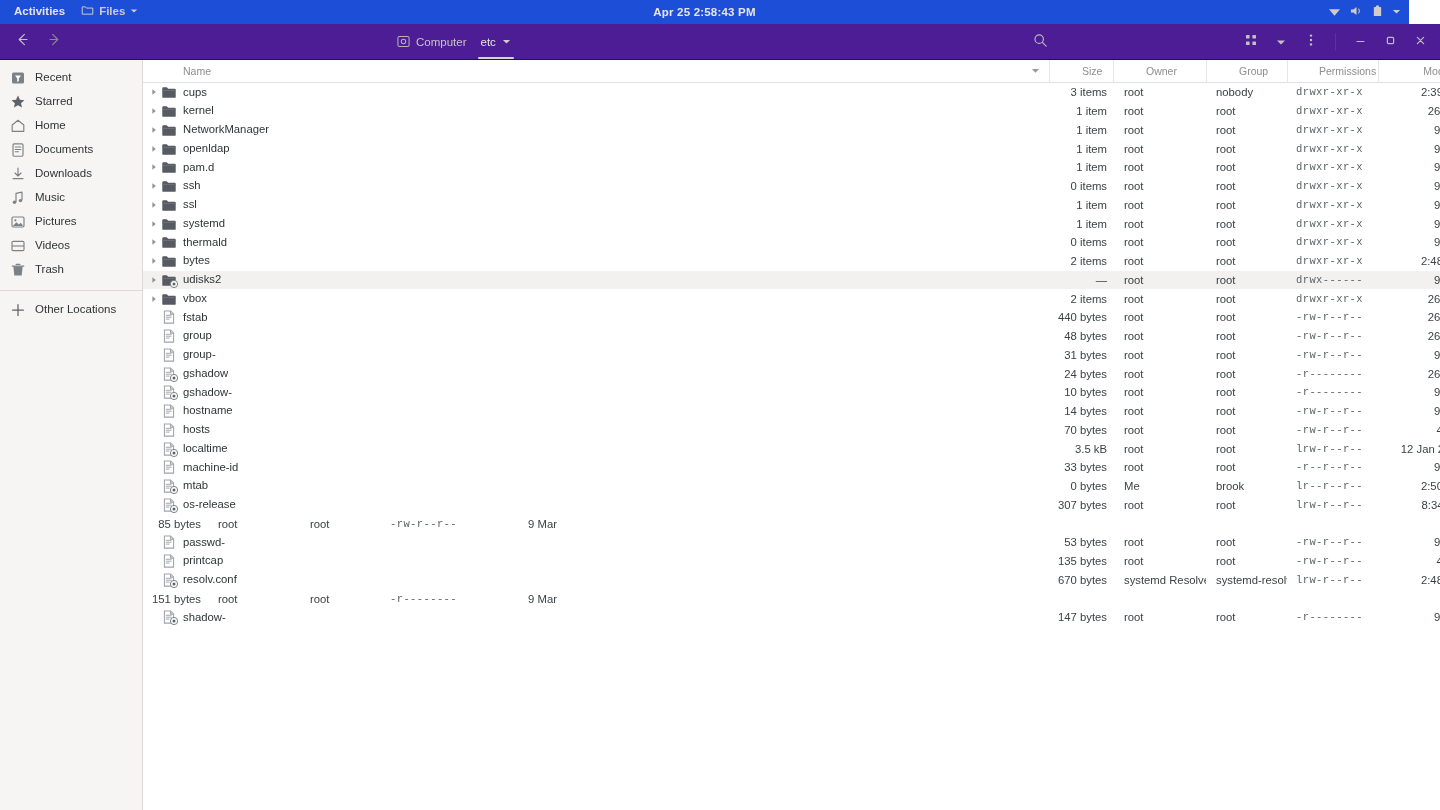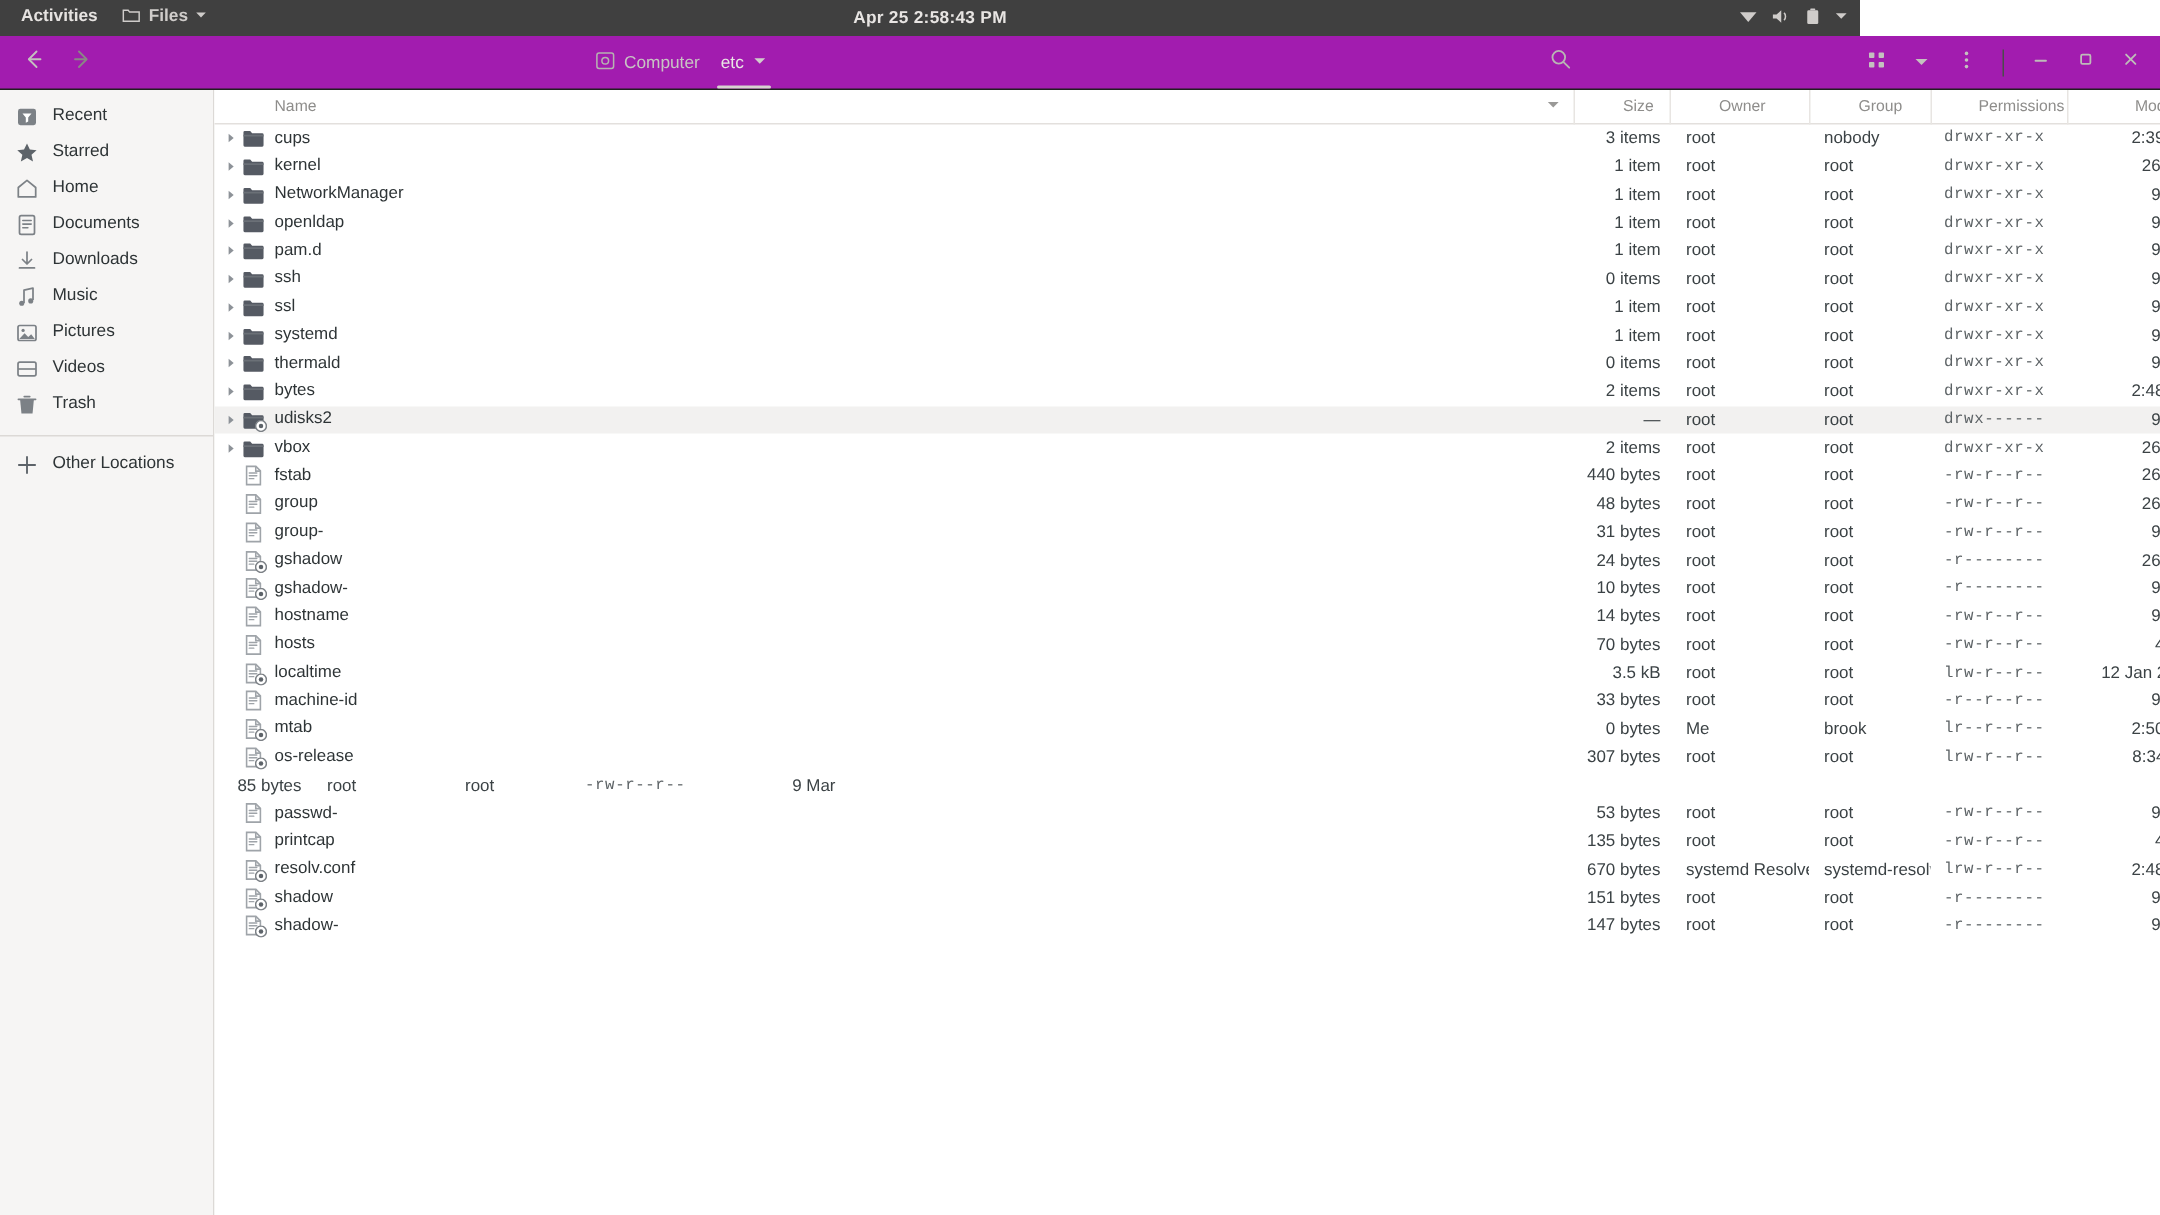--- a/index.html
+++ b/index.html
@@ -7,22 +7,22 @@
     width: 1440px; height: 810px;
     font-family: "Liberation Sans", sans-serif;
     background: #ffffff;
     overflow: hidden;
     -webkit-font-smoothing: antialiased;
   }
 
   
   .gnome-topbar {
     position: absolute; top: 0; left: 0;
-    width: 1240px; height: 24px;
-    background: #404040;
+    width: 1409px; height: 24px;
+    background: #1d4ed8;
     display: flex; align-items: center;
     color: #d6d3d0;
     font-size: 11.5px; font-weight: bold;
   }
   .topbar-left { display: flex; align-items: center; gap: 0; padding-left: 6px; }
   .tb-item {
     display: flex; align-items: center; gap: 5px;
     padding: 3px 8px; border-radius: 4px; color: #e6e3e1;
     font-size: 11.5px; font-weight: bold; line-height: 1;
   }
@@ -36,21 +36,21 @@
   .topbar-right {
     position: absolute; right: 8px; top: 0; height: 24px;
     display: flex; align-items: center; gap: 9px;
   }
   .tray-ico { display: block; }
 
   
   .headerbar {
     position: absolute; top: 24px; left: 0;
     width: 1440px; height: 36px;
-    background: #a21caf;
+    background: #4c1d95;
     border-bottom: 1px solid #1f1f1f;
     display: flex; align-items: center;
   }
   .hb-nav { display: flex; align-items: center; padding-left: 8px; gap: 4px; }
   .hb-btn {
     width: 28px; height: 26px; display: flex;
     align-items: center; justify-content: center;
     border-radius: 4px;
   }
   .hb-center {
@@ -949,53 +949,39 @@
        </span>
        <span class="n-txt">resolv.conf</span>
      </div>
      <div class="cell c-size">670 bytes</div>
      <div class="cell c-owner truncate">systemd Resolver</div>
      <div class="cell c-group truncate">systemd-resolve</div>
      <div class="cell c-perm">lrw-r--r--</div>
      <div class="cell c-mod">2:48 PM</div>
         </div>
         <div class="row">
+     <div class="cell c-size">151 bytes</div>
+     <div class="cell c-owner truncate">root</div>
+     <div class="cell c-group truncate">root</div>
+     <div class="cell c-perm">-r--------</div>
+     <div class="cell c-mod">9 Mar</div>
+        </div>
+        <div class="row">
           <div class="cell c-name">
        <span class="expander"></span>
        <span class="f-ico" style="position:relative;display:inline-block;">
          <svg width="16" height="16" viewBox="0 0 16 16">
   <path d="M3.4 1.9h6.2l3 3v9.2H3.4z" fill="#fff" stroke="#9fa4a9" stroke-width="1.05"></path>
   <path d="M9.5 2v3.1h3.1" fill="none" stroke="#9fa4a9" stroke-width="1.05"></path>
   <path d="M5.2 6.3h5M5.2 8.2h5M5.2 10.1h3" stroke="#9fa4a9" stroke-width=".95" stroke-linecap="round"></path>
               </svg><svg width="8" height="8" viewBox="0 0 8 8" style="position:absolute;right:-1px;bottom:0;">
   <circle cx="4" cy="4" r="3.6" fill="#fff" stroke="#7c8186" stroke-width="1"></circle>
   <circle cx="4" cy="4" r="1.5" fill="#5d6369"></circle>
               </svg>
        </span>
-       <span class="n-txt">shadow</span>
-     </div>
-     <div class="cell c-size">151 bytes</div>
-     <div class="cell c-owner truncate">root</div>
-     <div class="cell c-group truncate">root</div>
-     <div class="cell c-perm">-r--------</div>
-     <div class="cell c-mod">9 Mar</div>
-        </div>
-        <div class="row">
-          <div class="cell c-name">
-       <span class="expander"></span>
-       <span class="f-ico" style="position:relative;display:inline-block;">
-         <svg width="16" height="16" viewBox="0 0 16 16">
-  <path d="M3.4 1.9h6.2l3 3v9.2H3.4z" fill="#fff" stroke="#9fa4a9" stroke-width="1.05"></path>
-  <path d="M9.5 2v3.1h3.1" fill="none" stroke="#9fa4a9" stroke-width="1.05"></path>
-  <path d="M5.2 6.3h5M5.2 8.2h5M5.2 10.1h3" stroke="#9fa4a9" stroke-width=".95" stroke-linecap="round"></path>
-              </svg><svg width="8" height="8" viewBox="0 0 8 8" style="position:absolute;right:-1px;bottom:0;">
-  <circle cx="4" cy="4" r="3.6" fill="#fff" stroke="#7c8186" stroke-width="1"></circle>
-  <circle cx="4" cy="4" r="1.5" fill="#5d6369"></circle>
-              </svg>
-       </span>
        <span class="n-txt">shadow-</span>
      </div>
      <div class="cell c-size">147 bytes</div>
      <div class="cell c-owner truncate">root</div>
      <div class="cell c-group truncate">root</div>
      <div class="cell c-perm">-r--------</div>
      <div class="cell c-mod">9 Mar</div>
         </div>
       </div>
   </div>

